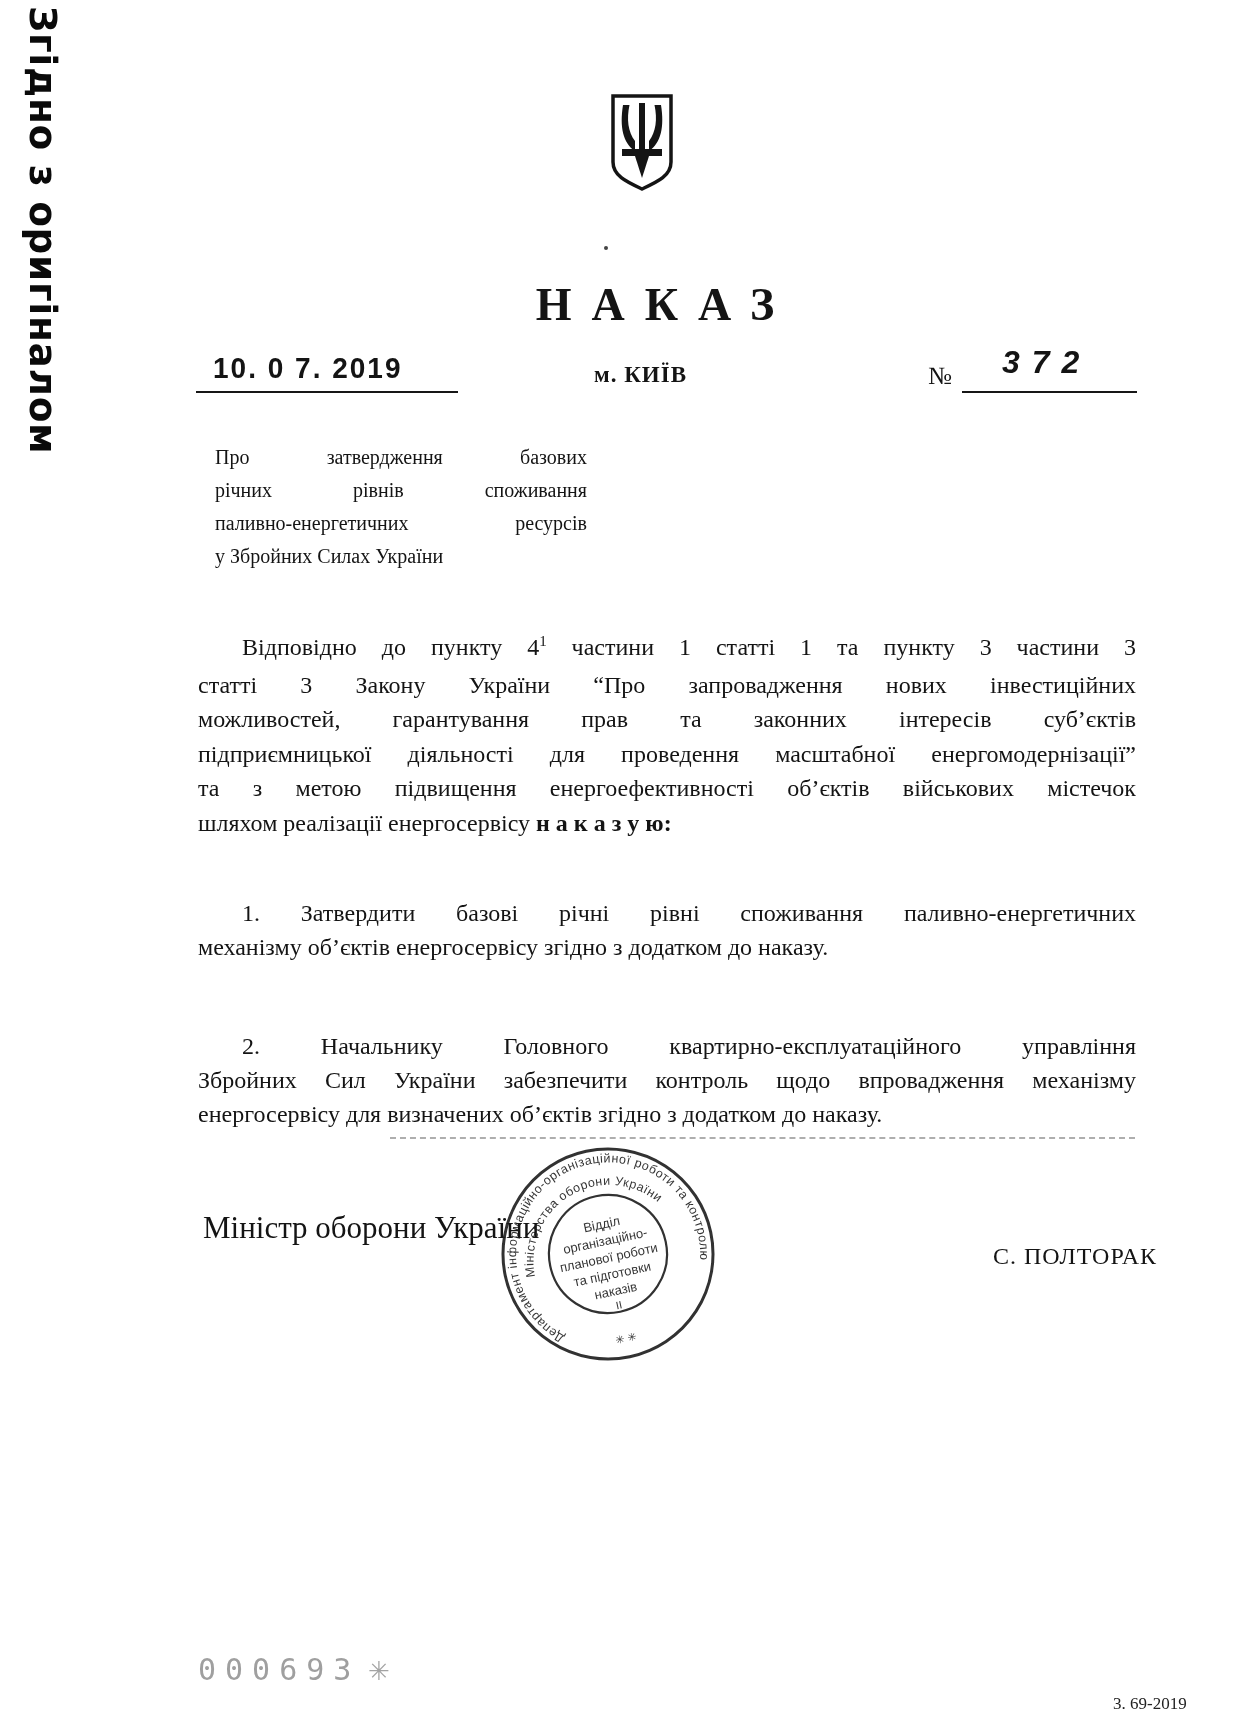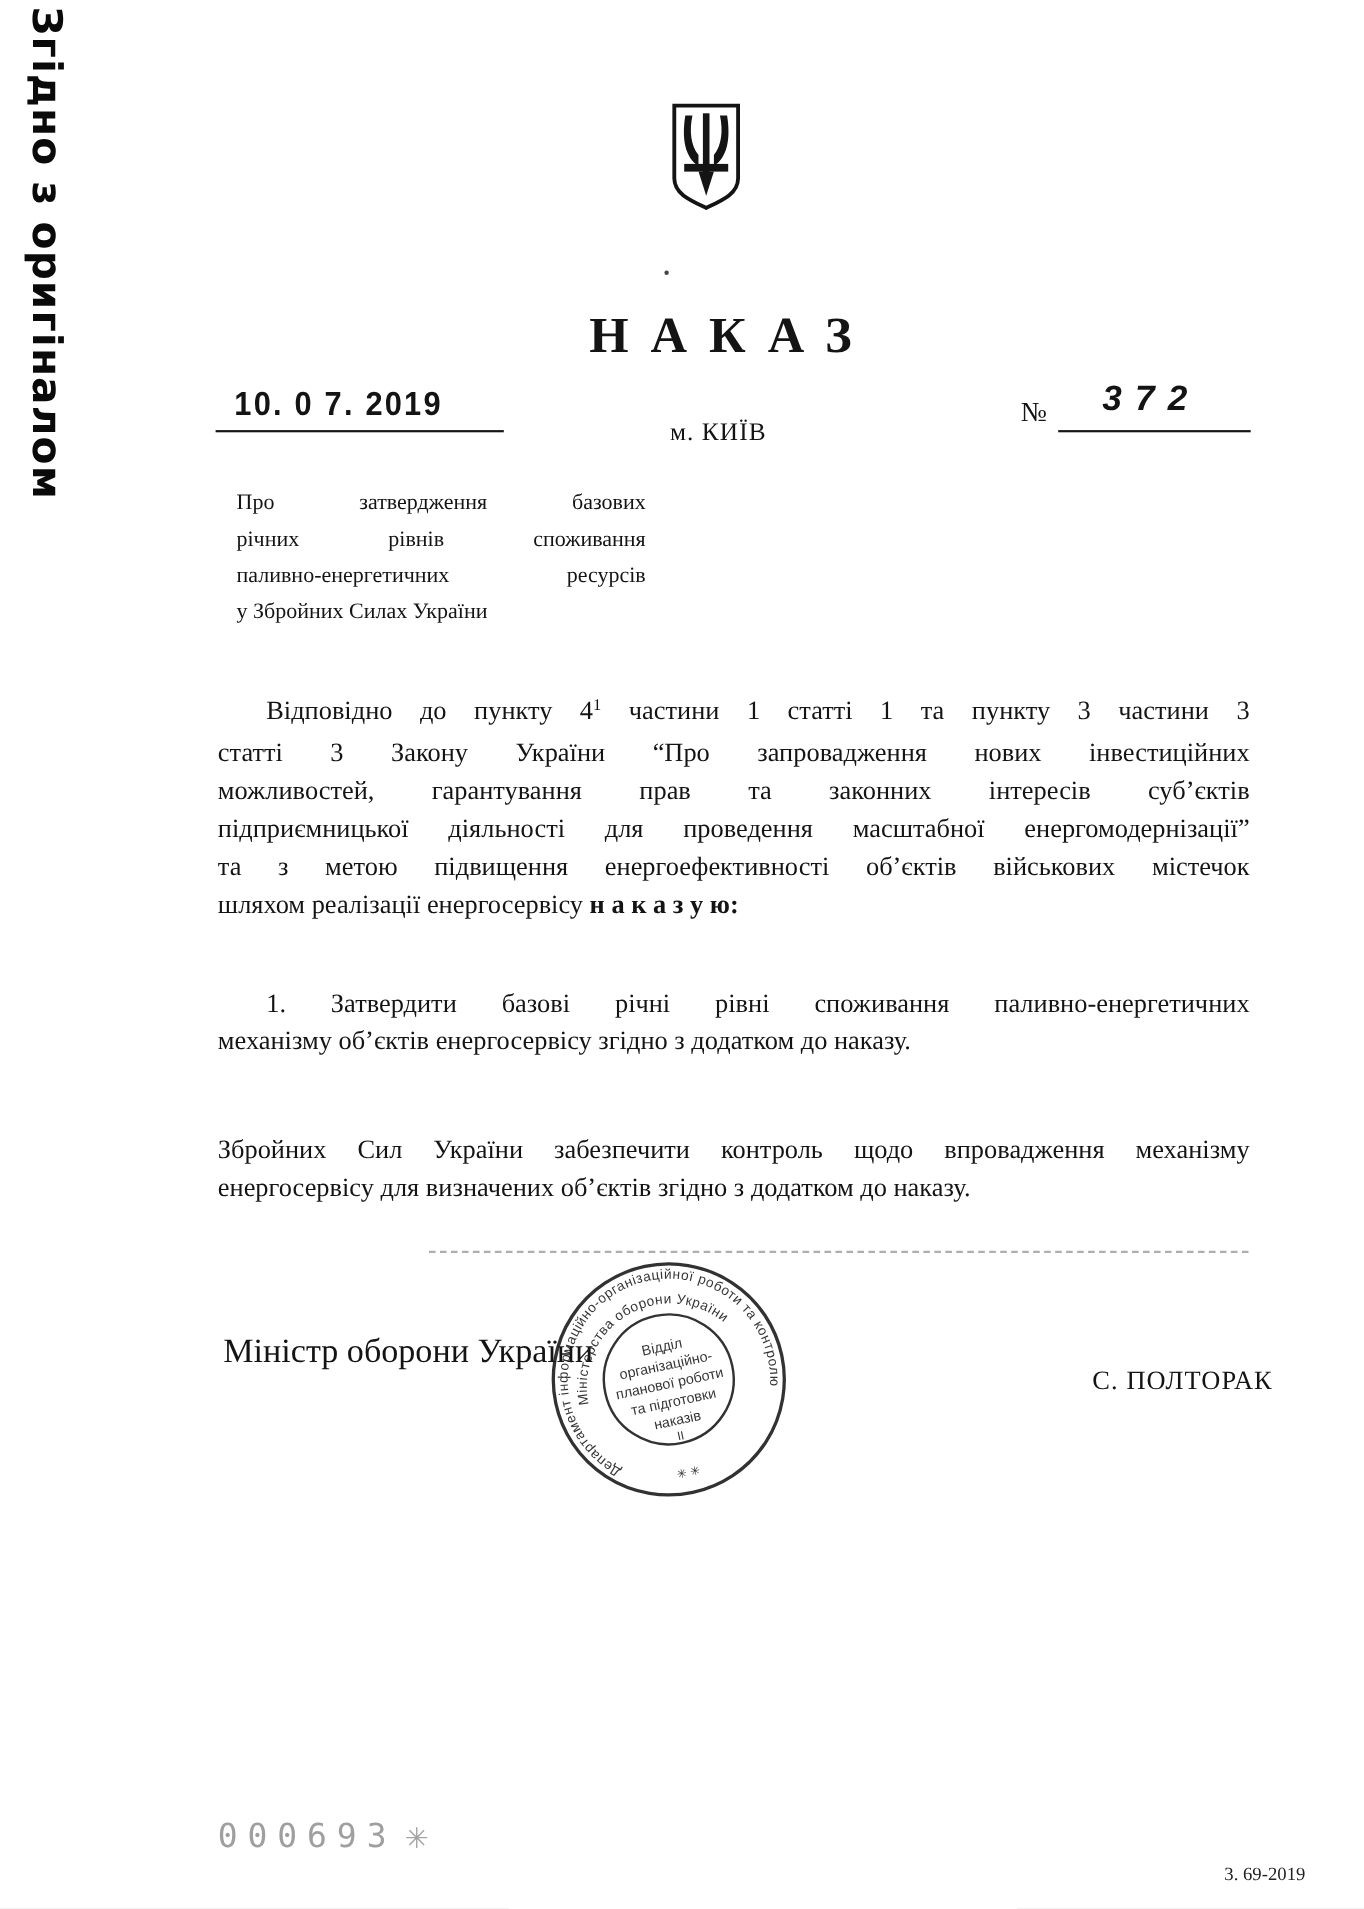--- a/index.html
+++ b/index.html
@@ -25,21 +25,21 @@
     font-weight:700; font-size:46px; letter-spacing:20px; text-indent:20px; white-space:nowrap;
   }
   .speck{ position:absolute; left:604px; top:246px; width:4px; height:4px; background:#444; border-radius:50%; }
 
   .date-stamp{
     position:absolute; left:213px; top:352px;
     font-family:"Liberation Sans", sans-serif; font-weight:700;
     font-size:28px; letter-spacing:2px; transform:scaleY(1.08); white-space:nowrap;
   }
   .date-underline{ position:absolute; left:196px; top:391px; width:262px; border-top:2px solid #161616; }
-  .city{ position:absolute; left:594px; top:380px; font-weight:400; font-size:23px; letter-spacing:1px; white-space:nowrap;margin-left:15px; }
+  .city{ position:absolute; left:594px; top:362px; font-weight:700; font-size:23px; letter-spacing:1px; white-space:nowrap; }
   .num-sign{ position:absolute; left:928px; top:362px; font-size:25px; }
   .order-number{
     position:absolute; left:1002px; top:344px;
     font-family:"Liberation Sans", sans-serif; font-weight:700;
     font-size:32px; letter-spacing:12px; white-space:nowrap;font-style:italic;
   }
   .num-underline{ position:absolute; left:962px; top:391px; width:175px; border-top:2px solid #161616; }
 
   .subject{ position:absolute; left:215px; top:441px; width:372px; font-size:20px; line-height:33px; }
   .preamble{ position:absolute; left:198px; top:630px; width:938px; font-size:24px; line-height:34.5px; }
@@ -115,20 +115,21 @@
     <div class="tline">та з метою підвищення енергоефективності об’єктів військових містечок</div>
     <div class="tl-left"><span>шляхом реалізації енергосервісу </span><span class="nakaz">н а к а з у ю:</span></div>
   </div>
 
   <div class="item1">
     <div class="tline"><span class="ind"></span><span>1. Затвердити базові річні рівні споживання паливно-енергетичних</span></div>
     <div class="tl-left">механізму об’єктів енергосервісу згідно з додатком до наказу.</div>
   </div>
 
   <div class="item2">
+    <div class="tline"><span class="ind"></span><span>2. Начальнику Головного квартирно-експлуатаційного управління</span></div>
     <div class="tline">Збройних Сил України забезпечити контроль щодо впровадження механізму</div>
     <div class="tl-left">енергосервісу для визначених об’єктів згідно з додатком до наказу.</div>
   </div>
 
   <div class="dashed-sep"></div>
 
   <div class="sig-title">Міністр оборони України</div>
   <div class="sig-name">С. ПОЛТОРАК</div>
 
   <svg class="stamp" viewBox="0 0 216 216" aria-hidden="true">

